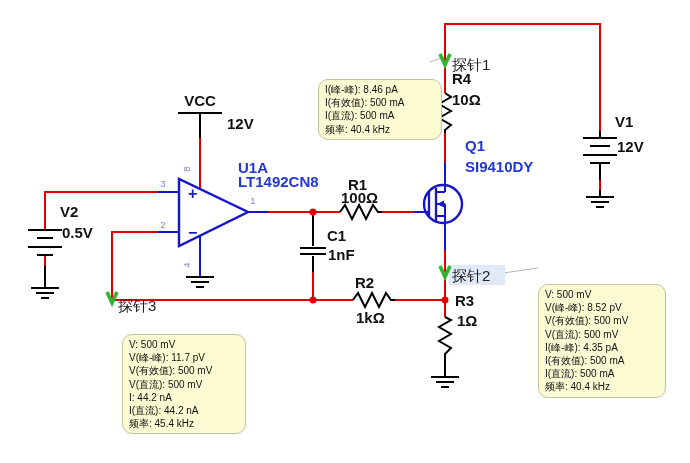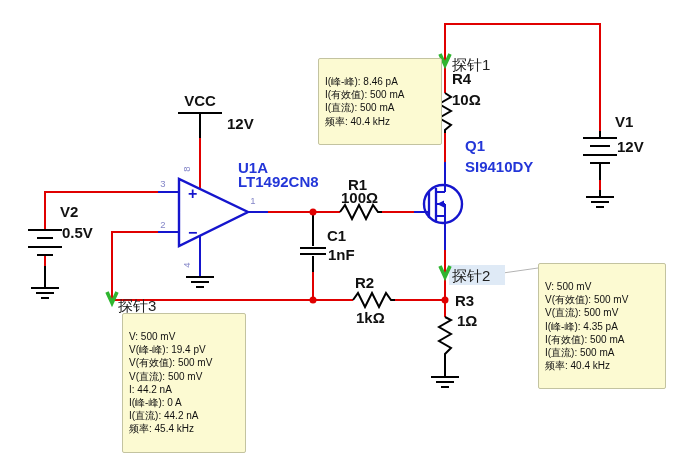--- a/index.html
+++ b/index.html
@@ -17,22 +17,22 @@
   .probe{stroke:#2fb52f;stroke-width:3.6;fill:none;}
   
   text{font-family:"Liberation Sans",sans-serif;}
   .lbl{font-size:15px;font-weight:bold;fill:#111111;}
   .lblb{font-size:15px;font-weight:bold;fill:#2336d8;}
   .pin{font-size:9.5px;fill:#8486c8;}
   .plbl{font-size:15px;fill:#222222;}
   .opsign{font-size:16px;font-weight:bold;fill:#1515cd;}
   .dot{fill:#e00000;stroke:none;}
   
-  .tooltip{position:absolute;background:#fcfad2;border:1px solid #c3c3a0;border-radius:2px;
-           padding:16px 6px;font-size:10px;line-height:13.2px;color:#111;white-space:nowrap;z-index:5;}
+  .tooltip{position:absolute;background:#fcfad2;border:1px solid #c3c3a0;border-radius:10px;
+           padding:3px 6px;font-size:10px;line-height:13.2px;color:#111;white-space:nowrap;z-index:5;margin-top:21px;}
   .hl2{fill:#dfeaf6;}
 </style>
 </head>
 <body>
 
 <div id="stage">
 <svg width="690" height="463" viewBox="0 0 690 463">
 
   <polyline class="wr" points="45,229 45,192 158,192"></polyline>
   <polyline class="wr" points="158,232 112,232 112,300"></polyline>
@@ -189,31 +189,31 @@
 
   <div class="tooltip" style="left:318px;top:58px;width:110px;">
     <div>I(峰-峰): 8.46 pA</div>
     <div>I(有效值): 500 mA</div>
     <div>I(直流): 500 mA</div>
     <div>频率: 40.4 kHz</div>
   </div>
 
   <div class="tooltip" style="left:122px;top:313px;width:110px;">
     <div>V: 500 mV</div>
-    <div>V(峰-峰): 19.4 pV</div>
+    <div>V(峰-峰): 11.7 pV</div>
     <div>V(有效值): 500 mV</div>
     <div>V(直流): 500 mV</div>
     <div>I: 44.2 nA</div>
-    <div>I(峰-峰): 0 A</div>
     <div>I(直流): 44.2 nA</div>
     <div>频率: 45.4 kHz</div>
   </div>
 
   <div class="tooltip" style="left:538px;top:263px;width:114px;">
     <div>V: 500 mV</div>
+    <div>V(峰-峰): 8.52 pV</div>
     <div>V(有效值): 500 mV</div>
     <div>V(直流): 500 mV</div>
     <div>I(峰-峰): 4.35 pA</div>
     <div>I(有效值): 500 mA</div>
     <div>I(直流): 500 mA</div>
     <div>频率: 40.4 kHz</div>
   </div>
 </div>
 
 </body></html>

